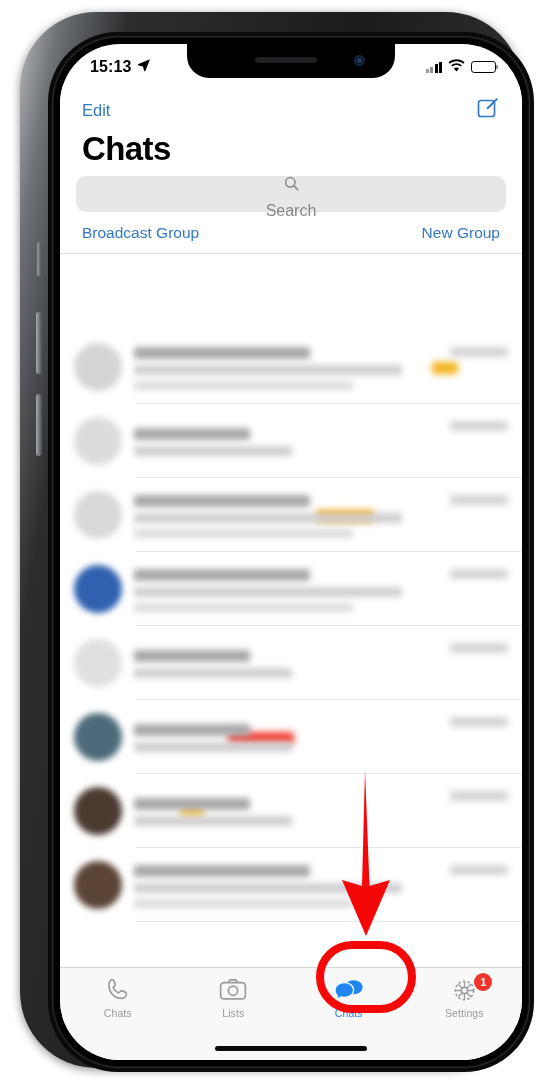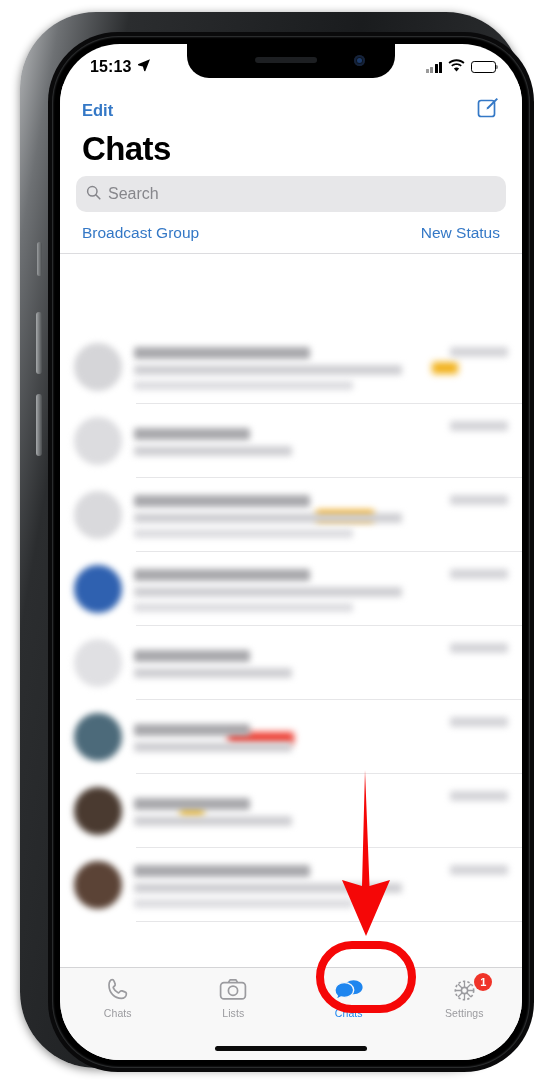--- a/index.html
+++ b/index.html
@@ -81,29 +81,29 @@
   .battery::after{content:"";position:absolute;right:-3.4px;top:3.4px;width:2px;height:4px;
     border-radius:0 1.5px 1.5px 0;background:rgba(0,0,0,.45);}
   .battery-fill{height:100%;background:#000;border-radius:1.6px;}
 
   
   .nav{position:absolute;top:40px;left:0;right:0;background:#fff;z-index:20;}
   .nav-top{
     display:flex;align-items:center;justify-content:space-between;
     padding:12px 22px 2px 22px;
   }
-  .nav-edit{font-size:16.5px;color:#3478c6;font-weight:bold;}
+  .nav-edit{font-size:16.5px;color:#3478c6;}
   .large-title{
     font-size:33px;font-weight:bold;color:#000;letter-spacing:-.6px;
     padding:4px 22px 8px 22px;
   }
   .searchbar-wrap{padding:0 16px 10px 16px;}
   .searchbar{
     height:36px;background:#e7e7e9;border-radius:10px;
-    display:flex;align-items:center;gap:7px;padding:0 10px;box-sizing:border-box;
+    display:flex;align-items:center;gap:7px;padding:0 10px;box-sizing:border-box;flex-direction:column;
   }
   .search-ph{font-size:16px;color:#86868b;}
   .action-row{
     display:flex;align-items:center;justify-content:space-between;
     padding:2px 22px 11px 22px;
   }
   .action-link{font-size:15.5px;color:#3478c6;}
   .nav-sep{height:1px;background:#dcdcdf;margin-left:0;}
 
   
@@ -234,21 +234,21 @@
                 <circle cx="6.3" cy="6.3" r="4.7" fill="none" stroke="#86868b" stroke-width="1.5"></circle>
                 <line x1="9.8" y1="9.8" x2="13.8" y2="13.8" stroke="#86868b" stroke-width="1.6" stroke-linecap="round"></line>
               </svg>
             </span>
             <span class="search-ph">Search</span>
           </div>
         </div>
 
         <div class="action-row">
           <span class="action-link">Broadcast Group</span>
-          <span class="action-link">New Status</span>
+          <span class="action-link">New Group</span>
         </div>
         <div class="nav-sep"></div>
       </div>
 
       <div class="chatlist" id="chatlist">
           <div class="chat-row">
             <div class="avatar" style="background: rgb(213, 213, 216);"></div>
             <div class="accent" style="left: 372px; top: 32px; width: 26px; height: 12px; background: rgb(242, 178, 28);"></div>
             <div class="chat-body">
               <div class="blk name" style="width: 58%;"></div>

